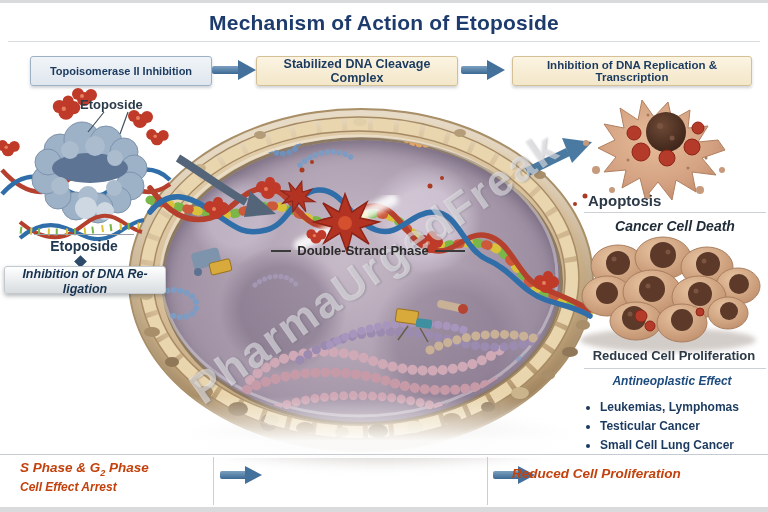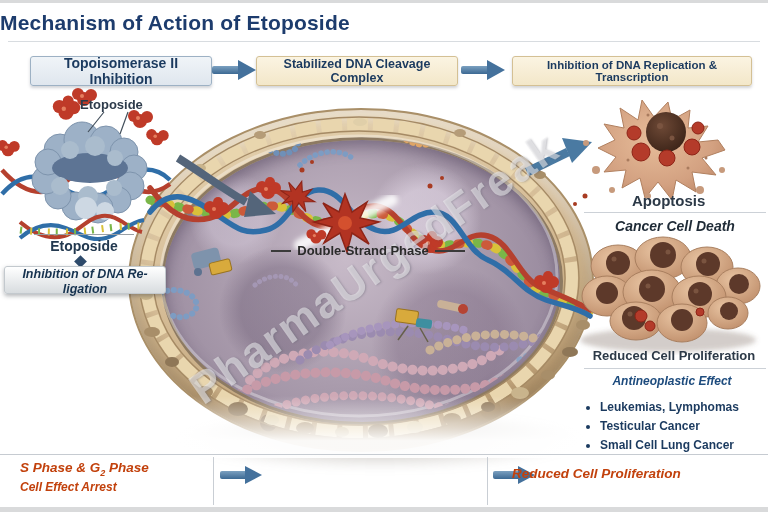--- a/index.html
+++ b/index.html
@@ -5,34 +5,34 @@
   html,body{margin:0;padding:0;background:#e8e8e8;}
   #canvas{
     position:relative;width:768px;height:512px;background:#ffffff;
     overflow:hidden;font-family:"Liberation Sans",sans-serif;margin:0 auto;
   }
   .abs{position:absolute;}
   .edge-line{position:absolute;left:0;width:768px;background:#d9dadb;}
 
   
   .title{
-    position:absolute;left:0;top:11px;width:768px;text-align:left;
+    position:absolute;left:0;top:11px;width:768px;text-align:center;
     font-size:21px;font-weight:bold;color:#1d3c6d;letter-spacing:.2px;
   }
   .title-rule{position:absolute;left:8px;top:41px;width:752px;height:1px;background:#d8dce0;}
 
   
   .flow-box{
     position:absolute;top:56px;height:28px;border-radius:3px;
     display:flex;align-items:center;justify-content:center;text-align:center;
     font-weight:bold;color:#1b3a5f;box-shadow:0 2px 3px rgba(70,80,95,.25);
   }
   .box-blue{background:linear-gradient(#f0f4f8,#dfe6ee);border:1px solid #9db1c4;}
   .box-cream{background:linear-gradient(#fbf4e2,#f3e7c9);border:1px solid #d4c094;}
-  #fbox1{left:30px;width:180px;font-size:14px;}
+  #fbox1{left:30px;width:180px;font-size:11px;}
   #fbox2{left:256px;width:200px;font-size:12.5px;}
   #fbox3{left:512px;width:238px;font-size:11.5px;}
 
   .flow-arrow{position:absolute;width:46px;height:20px;}
   .flow-arrow .shaft{position:absolute;left:0;top:6px;width:28px;height:8px;
     background:linear-gradient(#7ba0c0,#3c6993);border-radius:2px;}
   .flow-arrow .head{position:absolute;left:26px;top:0;width:0;height:0;
     border-top:10px solid transparent;border-bottom:10px solid transparent;
     border-left:18px solid #44719c;}
   #farrow1{left:212px;top:60px;}
@@ -82,21 +82,21 @@
   .religation-box{
     left:4px;top:266px;width:160px;height:26px;line-height:15px;text-align:center;
     background:linear-gradient(#ffffff,#d8dcdf);border:1px solid #c3c9ce;border-radius:3px;
     box-shadow:0 2px 4px rgba(40,45,55,.35);
     font-size:12.5px;font-weight:bold;font-style:italic;color:#16324f;}
   .dsb{left:268px;top:243px;width:200px;display:flex;align-items:center;justify-content:center;gap:6px;}
   .dsb .txt{font-size:13px;font-weight:bold;color:#2b2b2b;white-space:nowrap;}
   .dsb .dash{height:2px;background:#3a3a3a;}
   .dsb .d1{width:20px;} .dsb .d2{width:30px;}
 
-  .apoptosis-lbl{left:588px;top:192px;width:120px;font-size:15px;font-weight:bold;color:#2c3947;margin-left:44px;}
+  .apoptosis-lbl{left:588px;top:192px;width:120px;font-size:15px;font-weight:bold;color:#2c3947;}
   .r-div{left:584px;width:182px;height:1px;background:#ccd1d7;}
   .ccd-lbl{left:596px;top:218px;width:158px;text-align:center;font-size:14px;font-weight:bold;font-style:italic;color:#1e2a36;}
   .rcp-lbl{left:583px;top:348px;width:182px;text-align:center;font-size:13px;font-weight:bold;color:#2c3947;}
   .anti-lbl{left:583px;top:374px;width:178px;text-align:center;font-size:12px;font-weight:bold;font-style:italic;color:#1d4b7d;}
   .indications{left:586px;top:398px;width:178px;margin:0;padding:0 0 0 14px;list-style:disc;}
   .indications li{font-size:12px;font-weight:bold;color:#1b3a5f;line-height:19px;}
 
   
   .bottom-rule{left:0;top:454px;width:768px;height:1px;background:#c6cbd1;}
   .v-div{top:457px;width:1px;height:48px;background:#c9ced4;}

